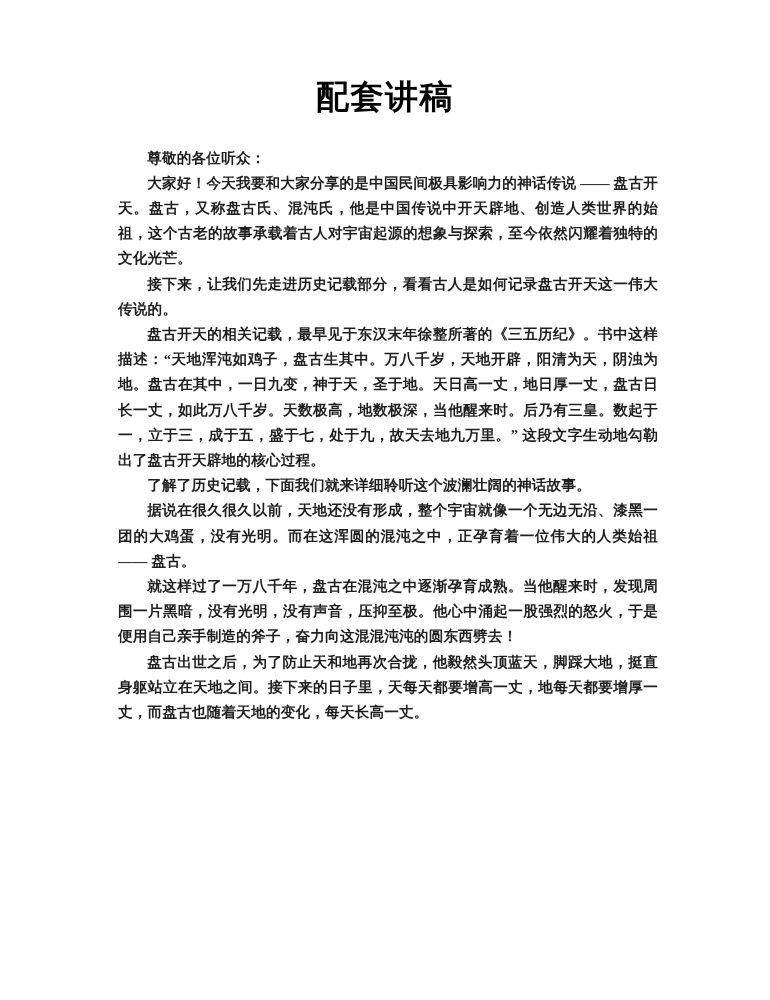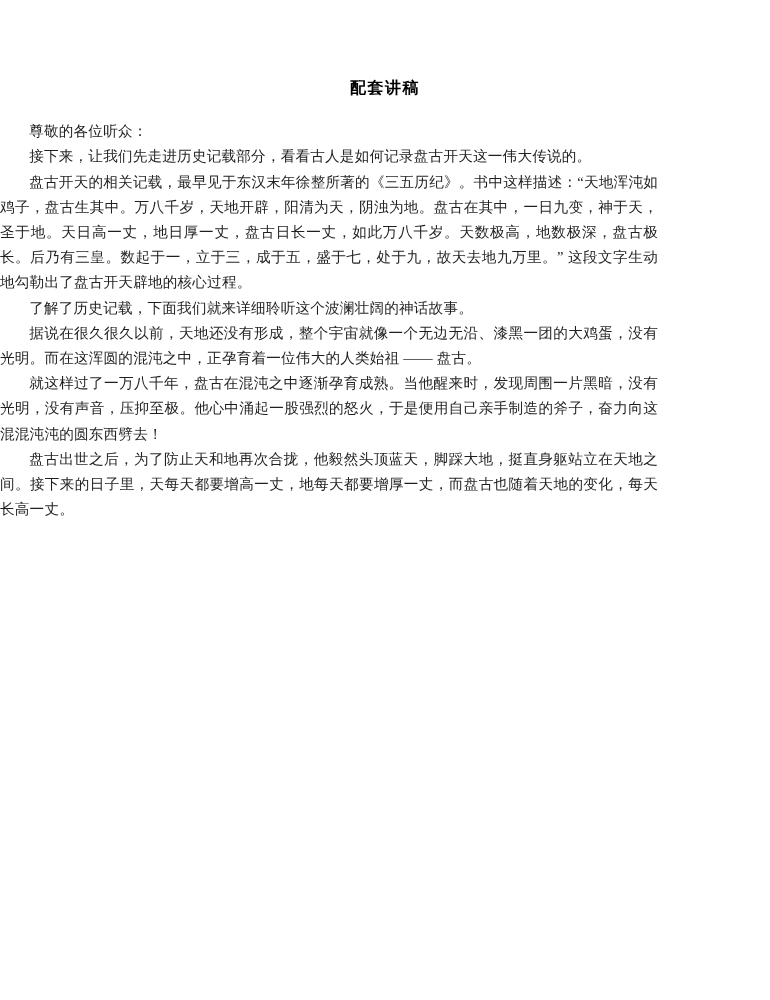--- a/index.html
+++ b/index.html
@@ -19,30 +19,32 @@
     width: 770px;
     height: 1000px;
     background: #ffffff;
     box-sizing: border-box;
     padding: 0;
   }
   .doc-title {
     margin: 0;
     padding-top: 78px;
     text-align: center;
-    font-size: 16px;
+    font-size: 33px;
     font-weight: 700;
     letter-spacing: 1.5px;
     line-height: 1.2;
     font-family: "Liberation Serif", "DejaVu Serif", serif;
     color: #000000;
   }
   .body-area {
-    margin-top: 22px;
+    margin-top: 28px;
+    padding-left: 118px;
     padding-right: 112px;
+    font-weight: bold;
   }
   p.para {
     margin: 0;
     font-size: 14.6px;
     line-height: 25.2px;
     text-align: justify;
     text-justify: inter-ideograph;
     text-indent: 2em;
     letter-spacing: 0.2px;
     color: #1f1f1f;
@@ -52,21 +54,22 @@
 </style>
 </head>
 <body>
 
 <div class="page">
 
   <h1 class="doc-title">配套讲稿</h1>
 
   <div class="body-area">
     <p class="para">尊敬的各位听众：</p>
+    <p class="para">大家好！今天我要和大家分享的是中国民间极具影响力的神话传说 —— 盘古开天。盘古，又称盘古氏、混沌氏，他是中国传说中开天辟地、创造人类世界的始祖，这个古老的故事承载着古人对宇宙起源的想象与探索，至今依然闪耀着独特的文化光芒。</p>
     <p class="para">接下来，让我们先走进历史记载部分，看看古人是如何记录盘古开天这一伟大传说的。</p>
-    <p class="para">盘古开天的相关记载，最早见于东汉末年徐整所著的《三五历纪》。书中这样描述：“天地浑沌如鸡子，盘古生其中。万八千岁，天地开辟，阳清为天，阴浊为地。盘古在其中，一日九变，神于天，圣于地。天日高一丈，地日厚一丈，盘古日长一丈，如此万八千岁。天数极高，地数极深，盘古极长。后乃有三皇。数起于一，立于三，成于五，盛于七，处于九，故天去地九万里。” 这段文字生动地勾勒出了盘古开天辟地的核心过程。</p>
+    <p class="para">盘古开天的相关记载，最早见于东汉末年徐整所著的《三五历纪》。书中这样描述：“天地浑沌如鸡子，盘古生其中。万八千岁，天地开辟，阳清为天，阴浊为地。盘古在其中，一日九变，神于天，圣于地。天日高一丈，地日厚一丈，盘古日长一丈，如此万八千岁。天数极高，地数极深，当他醒来时。后乃有三皇。数起于一，立于三，成于五，盛于七，处于九，故天去地九万里。” 这段文字生动地勾勒出了盘古开天辟地的核心过程。</p>
     <p class="para">了解了历史记载，下面我们就来详细聆听这个波澜壮阔的神话故事。</p>
     <p class="para">据说在很久很久以前，天地还没有形成，整个宇宙就像一个无边无沿、漆黑一团的大鸡蛋，没有光明。而在这浑圆的混沌之中，正孕育着一位伟大的人类始祖 —— 盘古。</p>
     <p class="para">就这样过了一万八千年，盘古在混沌之中逐渐孕育成熟。当他醒来时，发现周围一片黑暗，没有光明，没有声音，压抑至极。他心中涌起一股强烈的怒火，于是便用自己亲手制造的斧子，奋力向这混混沌沌的圆东西劈去！</p>
     <p class="para">盘古出世之后，为了防止天和地再次合拢，他毅然头顶蓝天，脚踩大地，挺直身躯站立在天地之间。接下来的日子里，天每天都要增高一丈，地每天都要增厚一丈，而盘古也随着天地的变化，每天长高一丈。</p>
   </div>
 
 </div>
 
 </body></html>

